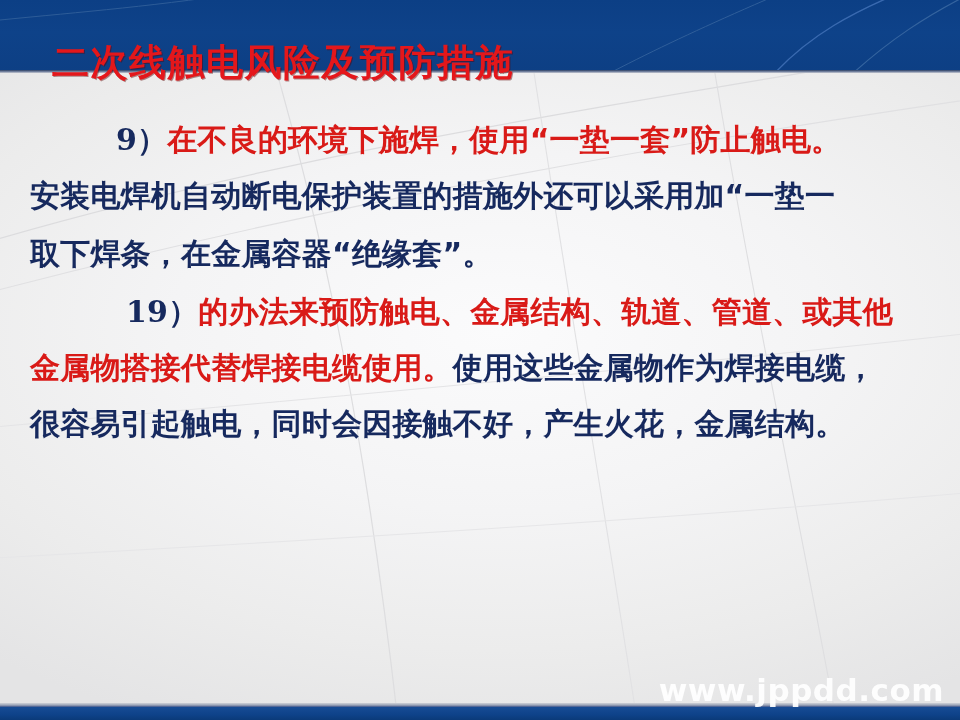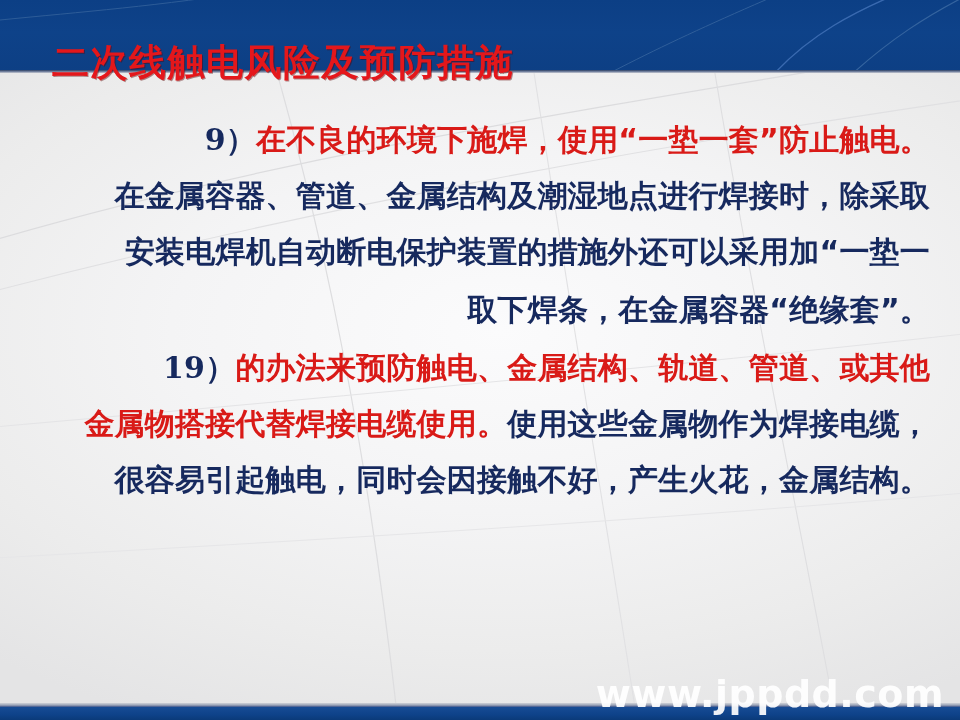--- a/index.html
+++ b/index.html
@@ -77,35 +77,34 @@
     width: 960px;
     height: 13px;
     background: linear-gradient(180deg, #174c95 0%, #0e4289 60%, #0b3a79 100%);
   }
 
   
   .watermark {
     position: absolute;
     right: 16px;
     top: 672px;
-    font-size: 38px;
+    font-size: 31px;
     font-weight: bold;
     color: rgba(255,255,255,0.92);
     letter-spacing: 0.5px;
     white-space: nowrap;
     font-family: "DejaVu Sans", "Liberation Sans", sans-serif;
   }
 
   
   .body-text {
     position: absolute;
-    left: 24px;
+    left: 30px;
     top: 112px;
     width: 906px;
-    text-align: right;
   }
   .line {
     height: 56px;
     line-height: 56px;
     font-size: 30px;
     font-weight: bold;
     color: #16295e;
     white-space: nowrap;
     letter-spacing: 0.2px;
   }
@@ -145,21 +144,20 @@
       <path d="M 560 100 C 640 55 720 18 860 -40" fill="none" stroke="#2f5e9a" stroke-width="1"></path>
       <path d="M 0 20 C 80 12 160 6 260 -10" fill="none" stroke="#2d5c98" stroke-width="1"></path>
     </svg>
   </div>
   <div class="header-rule"></div>
 
   <h1 class="header-title">二次线触电风险及预防措施</h1>
 
   <div class="body-text">
       <div class="line indent"><span class="seg-num">9）</span><span class="seg-red">在不良的环境下施焊，使用“一垫一套”防止触电。</span></div>
-      <div class="line"><span class="seg-blue">在金属容器、管道、金属结构及潮湿地点进行焊接时，除采取</span></div>
       <div class="line"><span class="seg-blue">安装电焊机自动断电保护装置的措施外还可以采用加“一垫一</span></div>
       <div class="line gap-after"><span class="seg-blue">取下焊条，在金属容器“绝缘套”。</span></div>
       <div class="line indent10"><span class="seg-num">19）</span><span class="seg-red">的办法来预防触电、金属结构、轨道、管道、或其他</span></div>
       <div class="line"><span class="seg-red">金属物搭接代替焊接电缆使用。</span><span class="seg-blue">使用这些金属物作为焊接电缆，</span></div>
       <div class="line"><span class="seg-blue">很容易引起触电，同时会因接触不好，产生火花，金属结构。</span></div>
     </div>
 
   <div class="footer-rule"></div>
   <div class="footer-band"></div>
 

